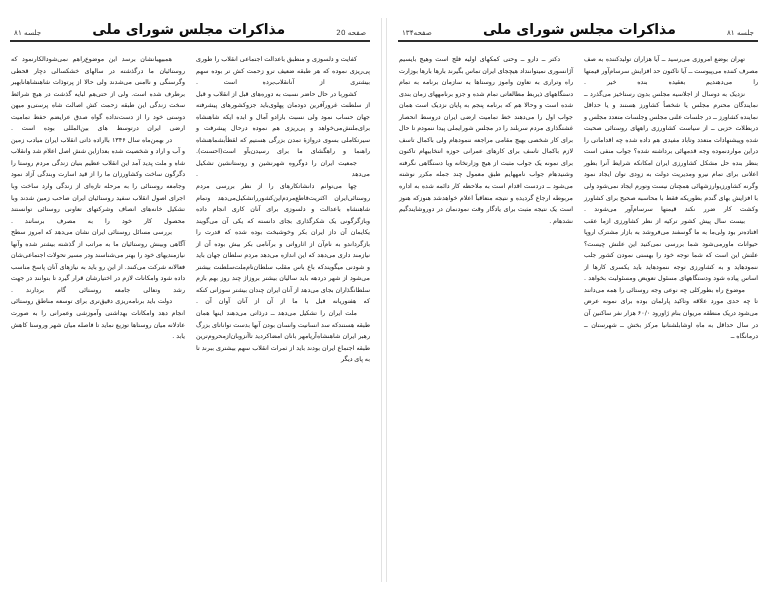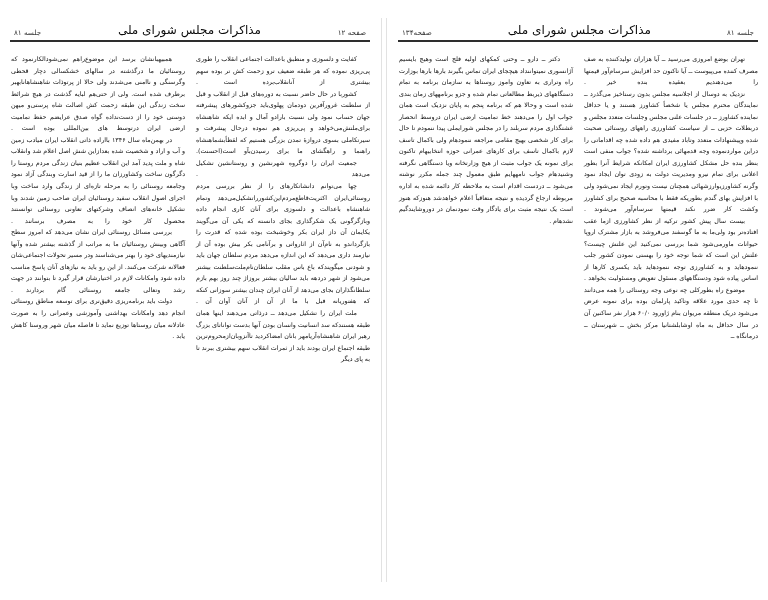--- a/index.html
+++ b/index.html
@@ -62,22 +62,22 @@
   }
   .hdr-slot {
     font-size: 7.2px;
     font-weight: normal;
     letter-spacing: 0.2px;
     white-space: nowrap;
     color: #111;
     opacity: 0.88;
   }
   .hdr-center {
-    font-size: 12px;
-    font-weight: normal;
+    font-size: 14px;
+    font-weight: bold;
     letter-spacing: 0.6px;
     white-space: nowrap;
     color: #0d0d0d;
   }
   .hdr-rule {
     margin-top: 3px;
     height: 2.4px;
     background: #1c1c1c;
     width: 100%;
     opacity: 0.92;
@@ -146,21 +146,21 @@
         <p class="indent last-natural">دکتر ــ دارو ــ وحتی کمکهای اولیه فلج است وهیچ بایسیم آژانسوری نمیتواننداد هیچجای ایران تماس بگیرند بارها بارها بوزارت راه وتراری به تعاون واموز روستاها به سازمان برنامه به تمام دستگاههای ذیربط مطالعاتی تمام شده و جزو برنامههای زمان بندی شده است و وحالا هم که برنامه پنجم به پایان نزدیک است همان جواب اول را می‌دهند خط تمامیت ارضی ایران دروسط انحصار غشتگذاری مردم سربلند را در مجلس شورایملی پیدا ننمودم تا حال برای کار شخصی بهیچ مقامی مراجعه ننمودهام ولی باکمال تاسف لازم باکمال تاسف برای کارهای عمرانی حوزه انتخابیهام تاکنون برای نمونه یک جواب مثبت از هیچ وزارتخانه ویا دستگاهی نگرفته وشنیدهام جواب نامههایم طبق معمول چند جمله مکرر نوشته می‌شود ــ دردست اقدام است به ملاحظه کار دائمه شده به اداره مربوطه ارجاع گردیده و نتیجه متعاقباً اعلام خواهدشد هنوزکه هنوز است یک نتیجه مثبت برای یادگار وقت نمودنمان در دوروشایندگیم نشدهام .</p>
       </div>
     </div>
   </div>
 
   <div class="page page-right">
     <div class="edge-line edge-right"></div>
 
     <div class="pg-header">
       <div class="hdr-row">
-        <span class="hdr-slot">صفحه ۱۲</span>
+        <span class="hdr-slot">صفحه 20</span>
         <span class="hdr-center">مذاکرات مجلس شورای ملی</span>
         <span class="hdr-slot">جلسه ۸۱</span>
       </div>
       <div class="hdr-rule"></div>
     </div>
 
     <div class="cols">
       <div class="col">
         <p class="indent">کفایت و دلسوزی و منطبق باعدالت اجتماعی انقلاب را طوری پی‌ریزی نموده که هر طبقه ضعیف ترو زحمت کش تر بوده سهم بیشتری از آنانقلاب‌برده است .</p>
         <p class="indent">کشوربا در حال حاضر نسبت به دوره‌های قبل از انقلاب و قبل از سلطنت غرورآفرین دودمان پهلوی‌باید جزوکشورهای پیشرفته جهان حساب نمود ولی نسبت باراد‌و آمال و ابده ایکه شاهنشاه برای‌ملتش‌می‌خواهد و پی‌ریزی هم نموده درحال پیشرفت و سیرتکاملی بسوی دروازهٔ تمدن بزرگی هستیم که لقظاً‌بشماهنشاه راهنما و راهگشای ما برای رسیدن‌بآو است(احسنت).</p>

